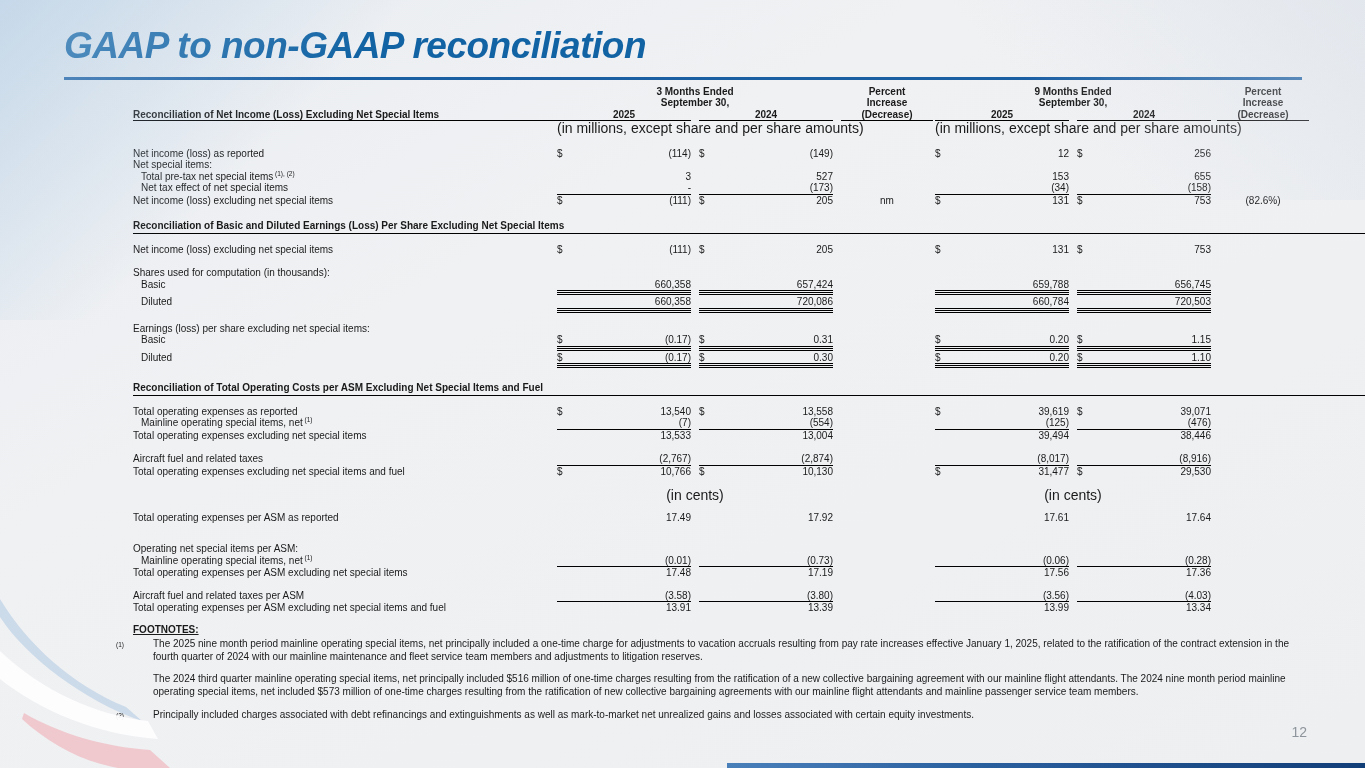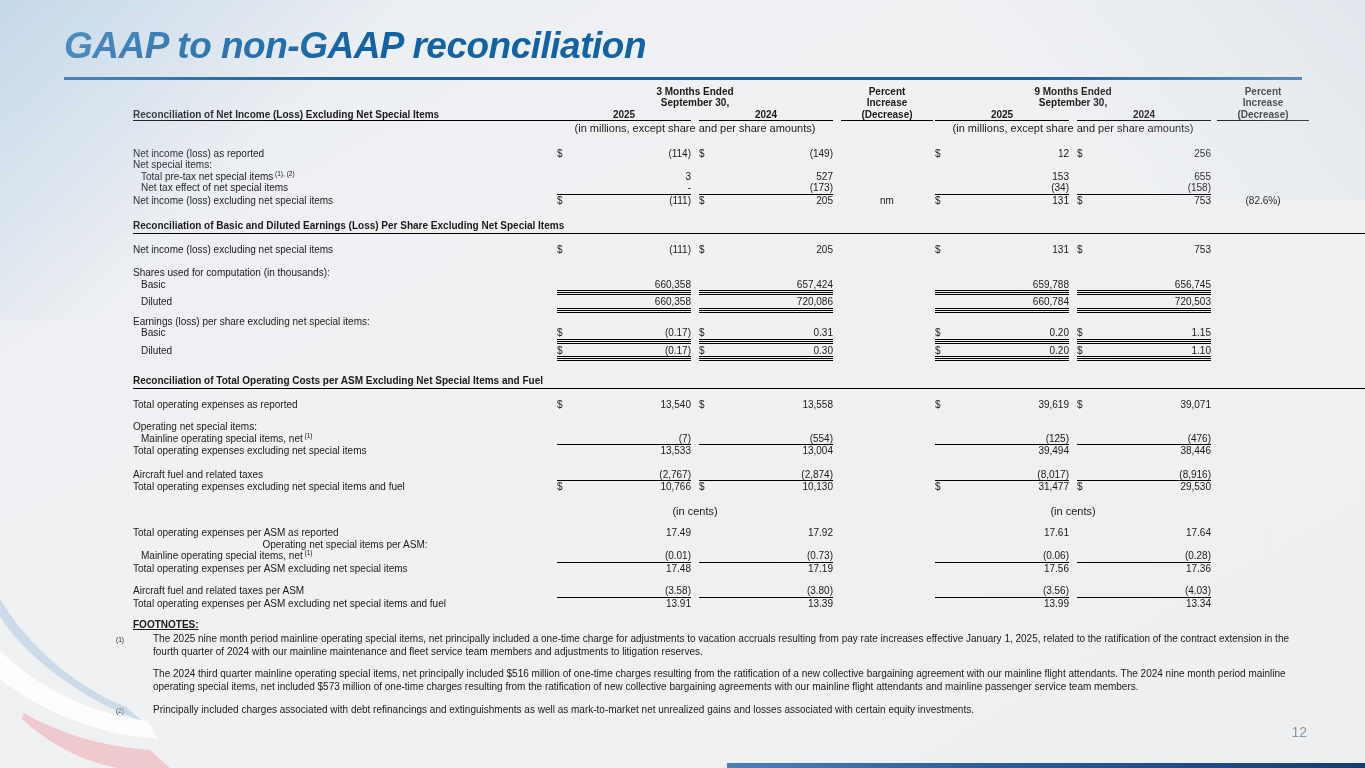--- a/index.html
+++ b/index.html
@@ -34,21 +34,21 @@
   .c-g.g2{margin-left:8px;}
   .c-g.g3{margin-left:2px;}
   .c-g.g4{margin-left:8px;}
   .c-p{width:92px;flex:none;text-align:center;}
   .c-p.p1{margin-left:8px;}
   .c-p.p2{margin-left:6px;}
   .c-span2{width:276px;flex:none;text-align:center;}
   .c-span2.ml2{margin-left:2px;}
   .c-p.ml6{margin-left:6px;}
   .bold{font-weight:700;}
-  .units{font-size:11px;white-space:nowrap;text-align:center;}
+  .units{font-size:14px;white-space:nowrap;text-align:center;}
   .c-g.rl{border-bottom:1px solid #000;}
   .c-g.year{display:block;text-align:center;border-bottom:1px solid #000;font-weight:700;}
   .c-p.decu{border-bottom:1px solid #000;font-weight:700;}
   .c-label.headu{border-bottom:1px solid #000;font-weight:700;}
   .section-title{font-weight:700;border-bottom:1px solid #000;padding-bottom:1px;}
   .rulerow{margin-top:1px;height:4px;}
   .rulerow .dbl{width:100%;height:3px;border-top:1px solid #000;border-bottom:1px solid #000;}
   sup.fnref{font-size:6.5px;vertical-align:super;line-height:0;}
   .cur{text-align:left;}
   .val{text-align:right;}
@@ -337,21 +337,21 @@
           </div>
           <div class="c-p p1"></div>
           <div class="c-g g3">
             <div class="dbl"></div>
           </div>
           <div class="c-g g4">
             <div class="dbl"></div>
           </div>
           <div class="c-p p2"></div>
         </div>
-        <div class="trow" style="margin-top: 2px;">
+        <div class="trow" style="margin-top: 9px;">
           <div class="c-label"><span>Earnings (loss) per share excluding net special items:</span></div>
           <div class="c-g g1">
             <span class="cur"></span>
             <span class="val"></span>
           </div>
           <div class="c-g g2">
             <span class="cur"></span>
             <span class="val"></span>
           </div>
           <div class="c-p p1"></div>
@@ -460,41 +460,20 @@
           <div class="c-g g3">
             <span class="cur">$</span>
             <span class="val">39,619</span>
           </div>
           <div class="c-g g4">
             <span class="cur">$</span>
             <span class="val">39,071</span>
           </div>
           <div class="c-p p2"></div>
         </div>
-        <div class="trow" style="margin-top: 11px;">
-          <div class="c-label"><span>Operating net special items:</span></div>
-          <div class="c-g g1">
-            <span class="cur"></span>
-            <span class="val"></span>
-          </div>
-          <div class="c-g g2">
-            <span class="cur"></span>
-            <span class="val"></span>
-          </div>
-          <div class="c-p p1"></div>
-          <div class="c-g g3">
-            <span class="cur"></span>
-            <span class="val"></span>
-          </div>
-          <div class="c-g g4">
-            <span class="cur"></span>
-            <span class="val"></span>
-          </div>
-          <div class="c-p p2"></div>
-        </div>
         <div class="trow">
           <div class="c-label ind"><span>Mainline operating special items, net</span><sup class="fnref"> (1)</sup></div>
           <div class="c-g g1 rl">
             <span class="cur"></span>
             <span class="val">(7)</span>
           </div>
           <div class="c-g g2 rl">
             <span class="cur"></span>
             <span class="val">(554)</span>
           </div>
@@ -593,21 +572,21 @@
           <div class="c-g g3">
             <span class="cur"></span>
             <span class="val">17.61</span>
           </div>
           <div class="c-g g4">
             <span class="cur"></span>
             <span class="val">17.64</span>
           </div>
           <div class="c-p p2"></div>
         </div>
-        <div class="trow" style="margin-top: 0; text-align: center;">
+        <div class="trow" style="margin-top: 20px;">
           <div class="c-label"><span>Operating net special items per ASM:</span></div>
           <div class="c-g g1">
             <span class="cur"></span>
             <span class="val"></span>
           </div>
           <div class="c-g g2">
             <span class="cur"></span>
             <span class="val"></span>
           </div>
           <div class="c-p p1"></div>

